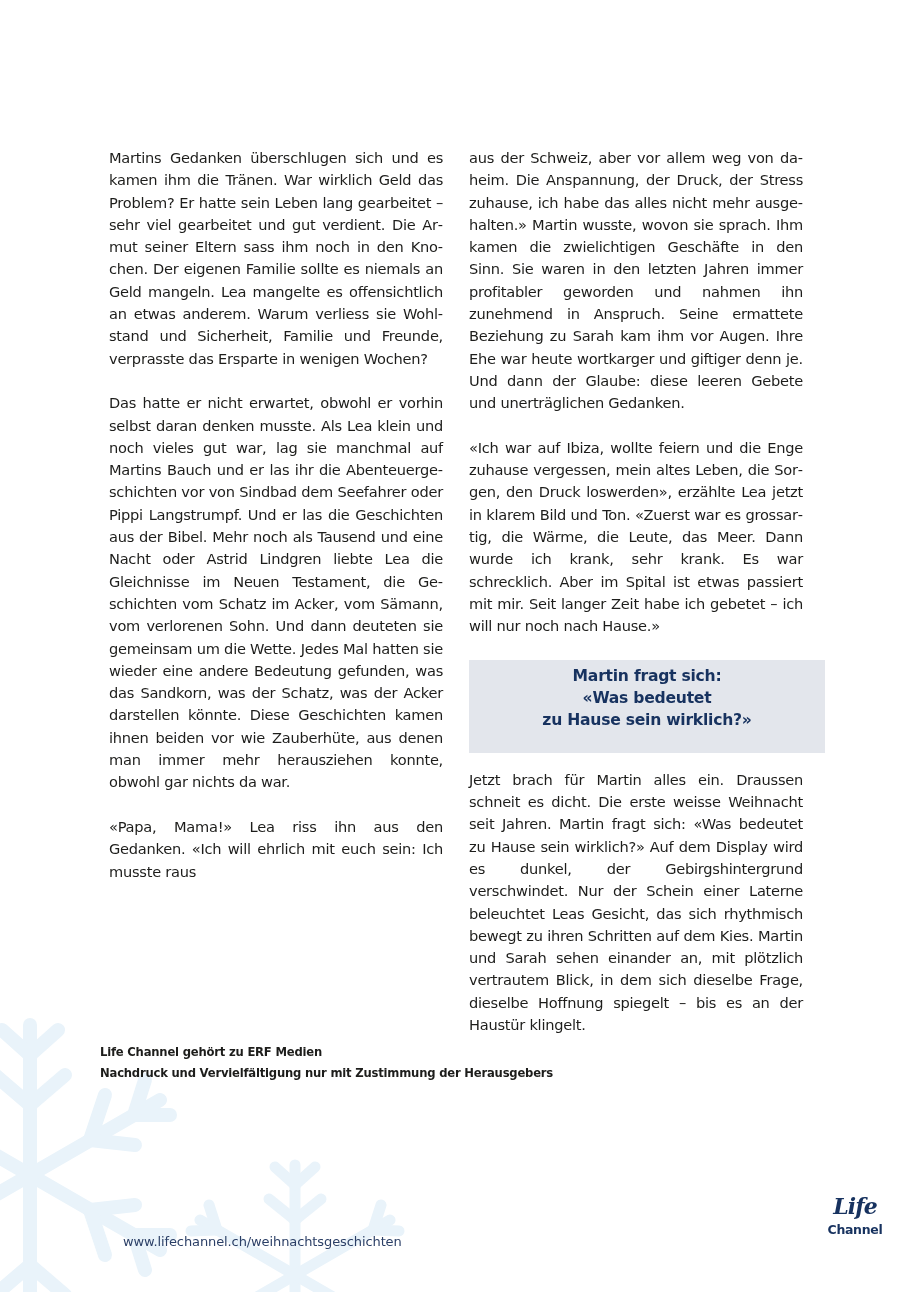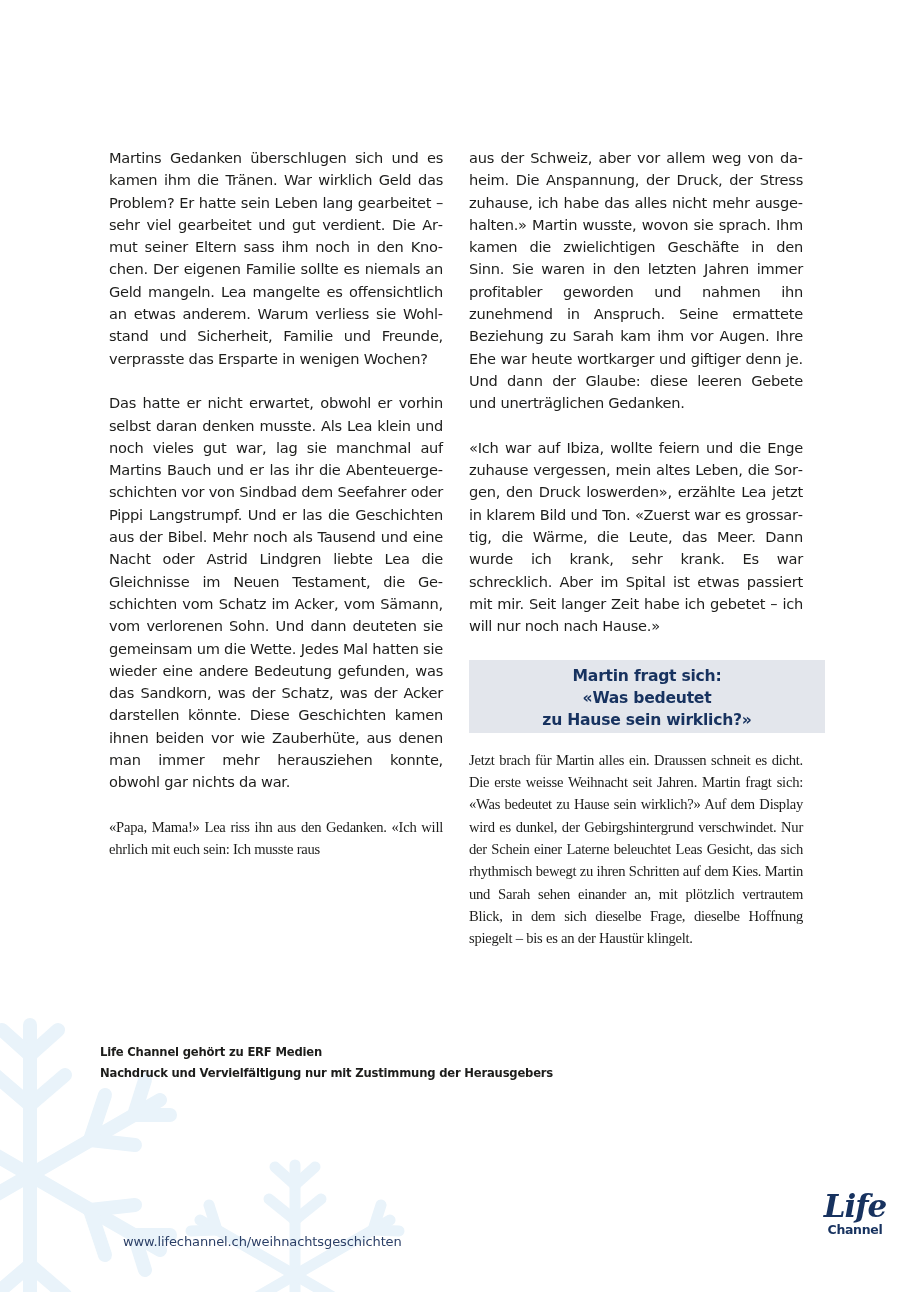--- a/index.html
+++ b/index.html
@@ -12,25 +12,25 @@
   .snow { position: absolute; left: 0; top: 0; width: 912px; height: 1292px; pointer-events: none; }
   .col {
     position: absolute; top: 147px; width: 334px;
     font-size: 14.6px; line-height: 22.3px;
     text-align: justify; hyphens: manual;
     letter-spacing: -0.25px;
   }
   .col-left { left: 109px; }
   .col-right { left: 469px; }
   .col p { margin: 0 0 22.3px 0; }
-  .col p.last { margin-bottom: 0; font-family: Liberation Serif, serif; }
+  .col p.last { margin-bottom: 0; }
   .highlight {
     background: #e3e6ec;
     margin: 6px -22px 16px 0;
-    padding: 5px 0 1px 0;
+    padding: 5px 0 21px 0;
     text-align: center;
     color: #17325f;
     font-weight: bold;
     font-size: 15.6px;
     line-height: 22.3px;
   }
   .highlight div { display: block; }
   .footer-notes {
     position: absolute; left: 100px; top: 1042px;
     font-size: 11.6px; line-height: 21px; font-weight: bold; color: #1d1d1b;
@@ -40,21 +40,21 @@
     position: absolute; left: 123px; top: 1234px;
     font-size: 13px; color: #2b3f66; letter-spacing: -0.1px;
     text-decoration: none;
   }
   .logo {
     position: absolute; left: 822px; top: 1190px; width: 66px; height: 60px;
     color: #17325f; text-align: center;
   }
   .logo-life {
     font-family: "DejaVu Serif", serif; font-style: italic; font-weight: bold;
-    font-size: 31px; line-height: 32px; letter-spacing: -1px;
+    font-size: 22px; line-height: 32px; letter-spacing: -1px;
   }
   .logo-channel {
     font-family: "DejaVu Sans", sans-serif; font-weight: bold;
     font-size: 12.5px; line-height: 16px; letter-spacing: -0.3px;
   }
 </style>
 </head>
 <body>
 
 <svg class="snow" viewBox="0 0 912 1292" xmlns="http://www.w3.org/2000/svg">

